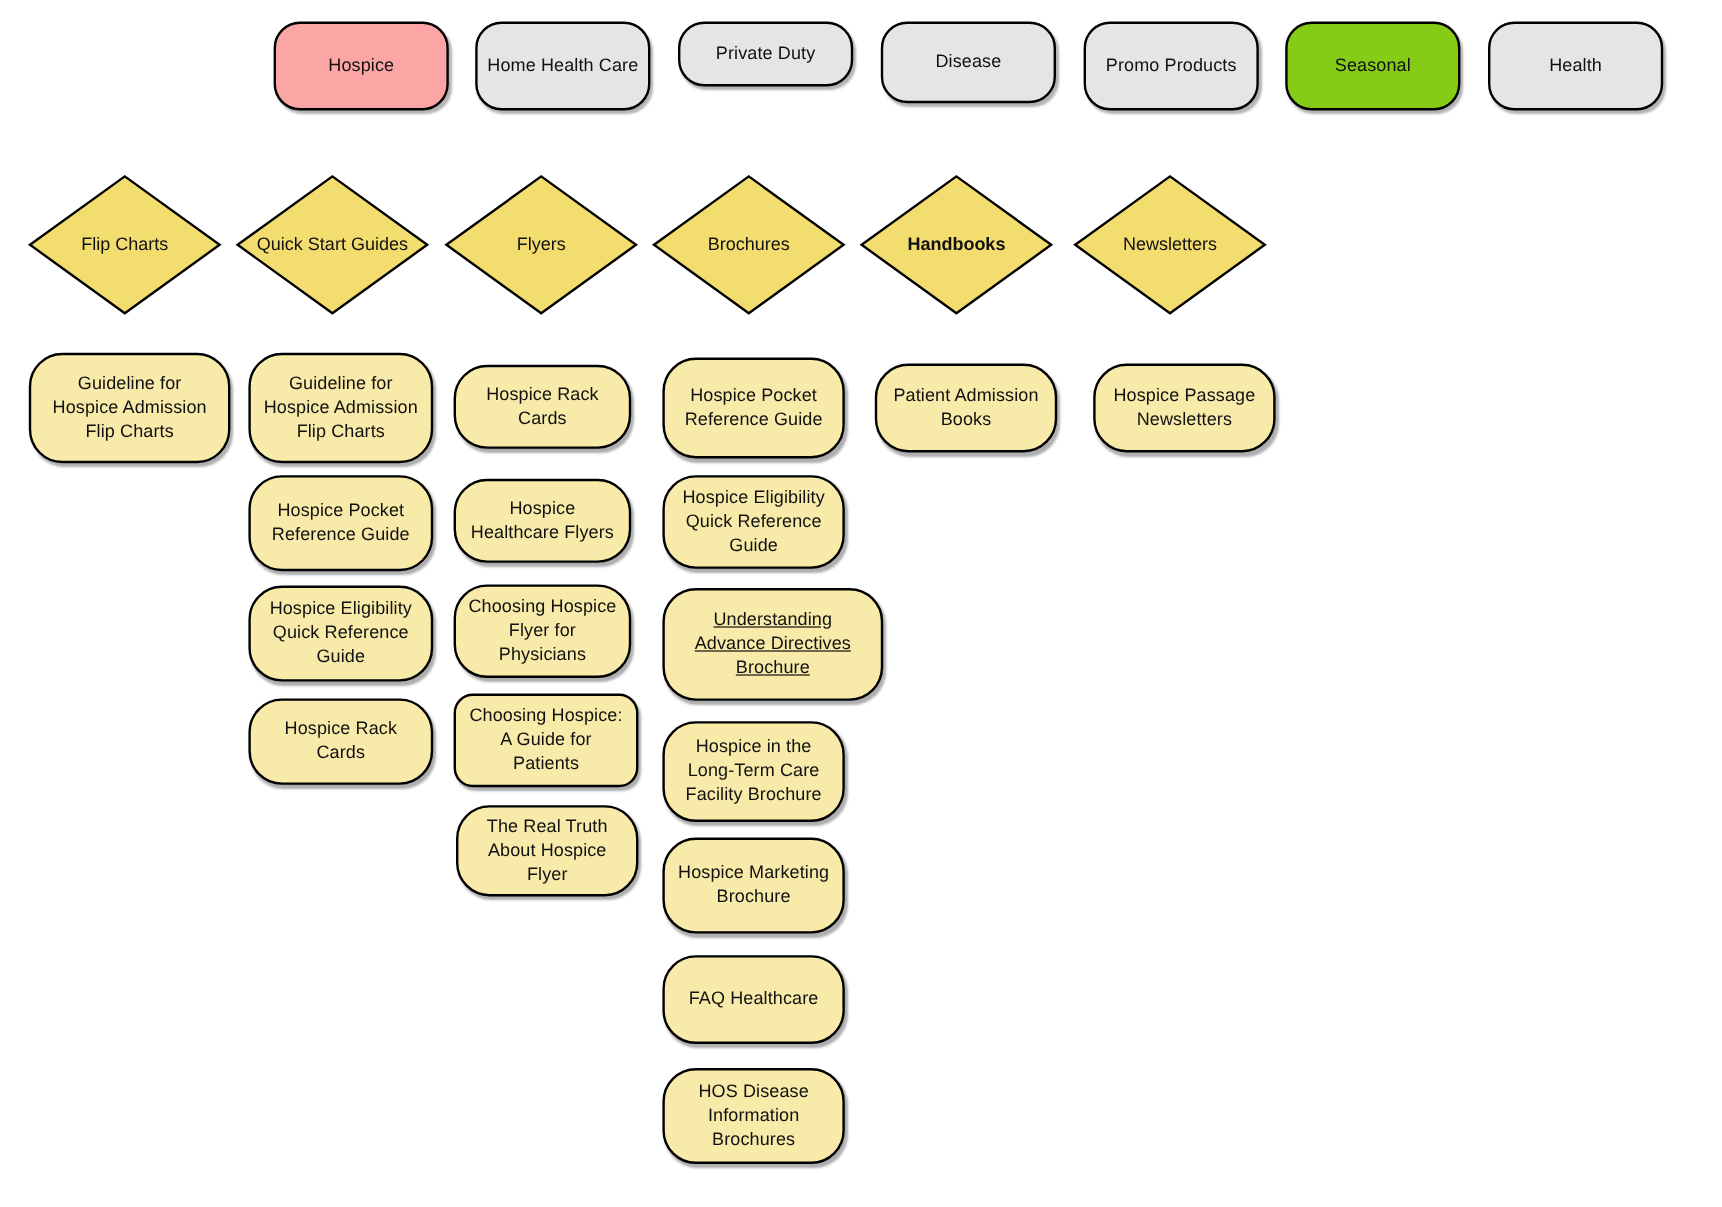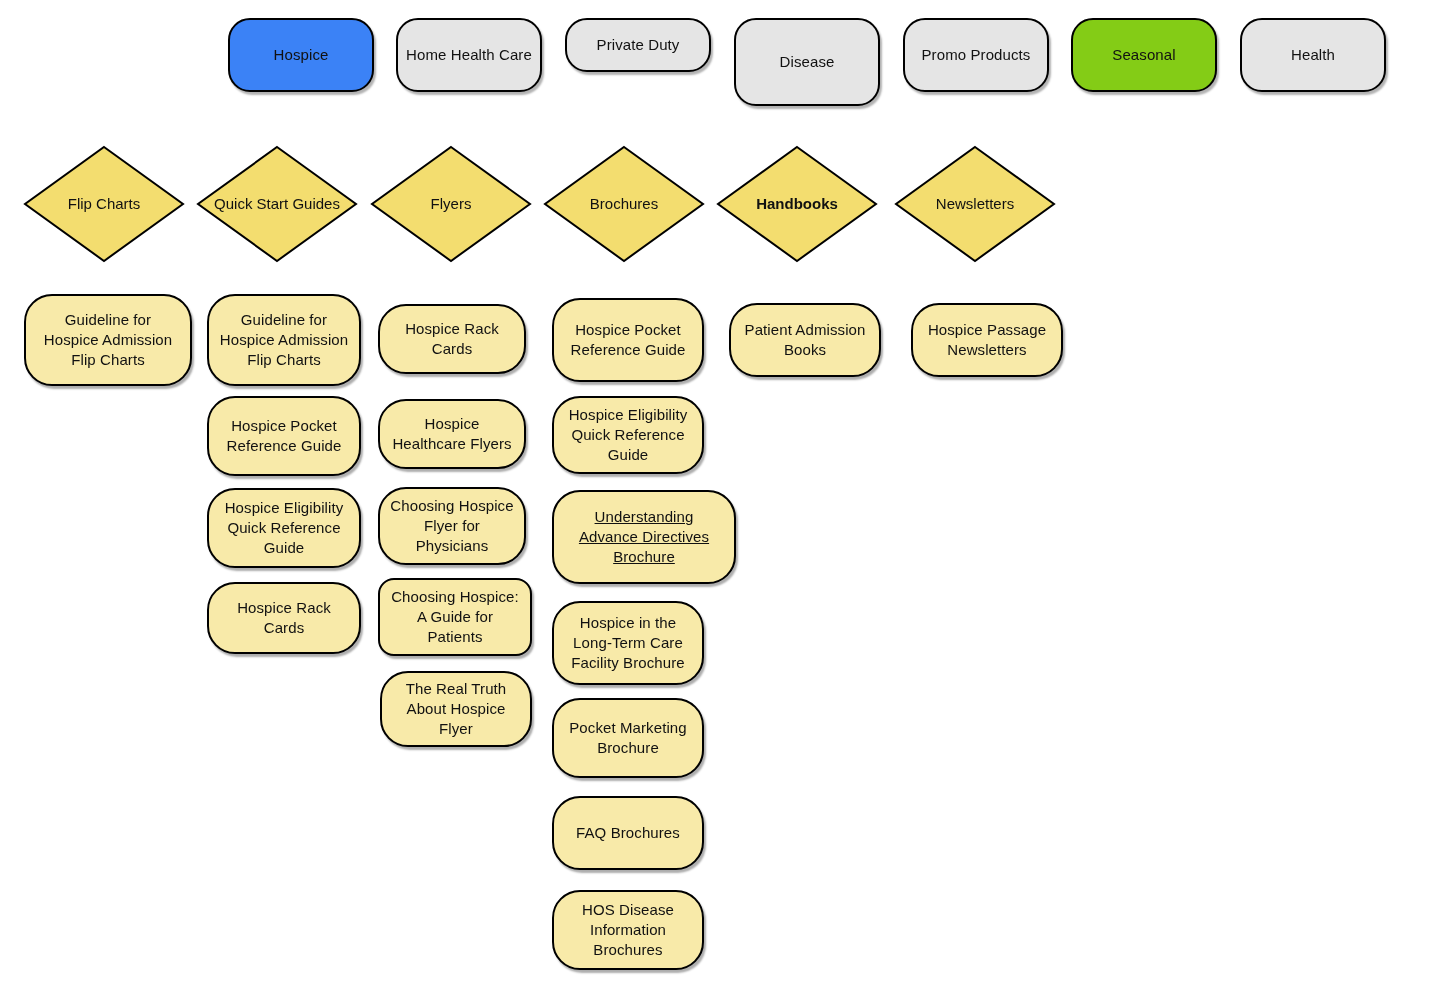--- a/index.html
+++ b/index.html
@@ -34,21 +34,21 @@
     display: flex;
     align-items: center;
     justify-content: center;
     text-align: center;
     font-size: 15px;
     line-height: 20px;
     letter-spacing: 0.1px;
     padding: 2px 6px;
     box-shadow: 2px 3px 2px rgba(0,0,0,0.30);
   }
-  .tab.is-selected-yellow { background: #3b82f6; justify-content: center; }
+  .tab.is-selected-yellow { background: #fca5a5; justify-content: center; }
   .tab.is-selected-blue   { background: #84cc16; }
 
   
   .diamond-wrap {
     position: absolute;
     display: block;
   }
   .diamond-wrap svg {
     display: block;
     overflow: visible;
@@ -95,21 +95,21 @@
   <div id="tabs-layer">
       <div class="tab is-selected-yellow" style="left: 228px; top: 18px; width: 146px; height: 74px;">
         <span>Hospice</span>
       </div>
       <div class="tab" style="left: 396px; top: 18px; width: 146px; height: 74px;">
         <span>Home Health Care</span>
       </div>
       <div class="tab" style="left: 565px; top: 18px; width: 146px; height: 54px;">
         <span>Private Duty</span>
       </div>
-      <div class="tab" style="left: 734px; top: 18px; width: 146px; height: 88px; justify-content: center;">
+      <div class="tab" style="left: 734px; top: 18px; width: 146px; height: 68px; justify-content: center;">
         <span>Disease</span>
       </div>
       <div class="tab" style="left: 903px; top: 18px; width: 146px; height: 74px;">
         <span>Promo Products</span>
       </div>
       <div class="tab is-selected-blue" style="left: 1071px; top: 18px; width: 146px; height: 74px;">
         <span>Seasonal</span>
       </div>
       <div class="tab" style="left: 1240px; top: 18px; width: 146px; height: 74px;">
         <span>Health</span>
@@ -190,24 +190,24 @@
       <div class="card" style="left: 552px; top: 396px; width: 152px; height: 78px;">
         <span>Hospice Eligibility Quick Reference Guide</span>
       </div>
       <div class="card" style="left: 552px; top: 490px; width: 184px; height: 94px; text-decoration: underline;">
         <span>Understanding Advance Directives Brochure</span>
       </div>
       <div class="card" style="left: 552px; top: 601px; width: 152px; height: 84px;">
         <span>Hospice in the Long-Term Care Facility Brochure</span>
       </div>
       <div class="card" style="left: 552px; top: 698px; width: 152px; height: 80px;">
-        <span>Pocket Marketing Brochure</span>
+        <span>Hospice Marketing Brochure</span>
       </div>
       <div class="card" style="left: 552px; top: 796px; width: 152px; height: 74px;">
-        <span>FAQ Brochures</span>
+        <span>FAQ Healthcare</span>
       </div>
       <div class="card" style="left: 552px; top: 890px; width: 152px; height: 80px;">
         <span>HOS Disease Information Brochures</span>
       </div>
       <div class="card" style="left: 729px; top: 303px; width: 152px; height: 74px;">
         <span>Patient Admission Books</span>
       </div>
       <div class="card" style="left: 911px; top: 303px; width: 152px; height: 74px;">
         <span>Hospice Passage Newsletters</span>
       </div>

